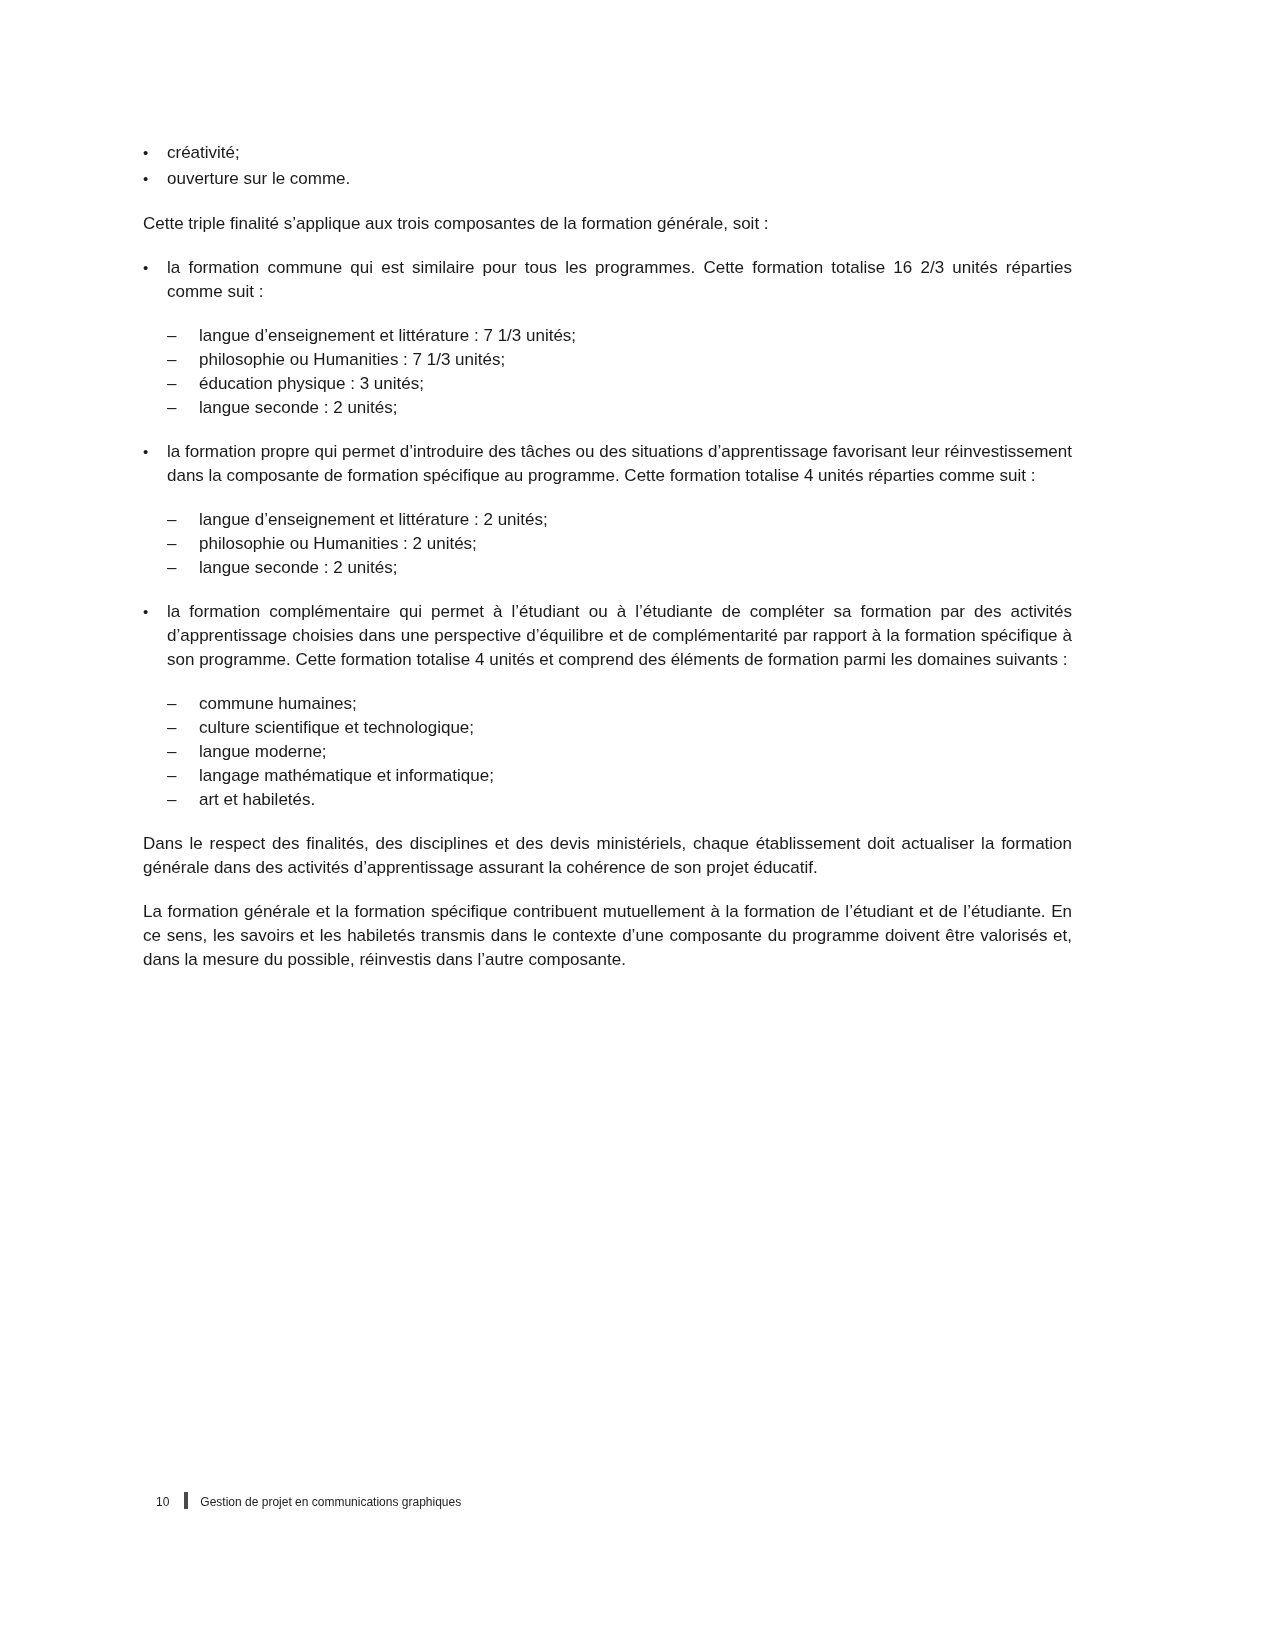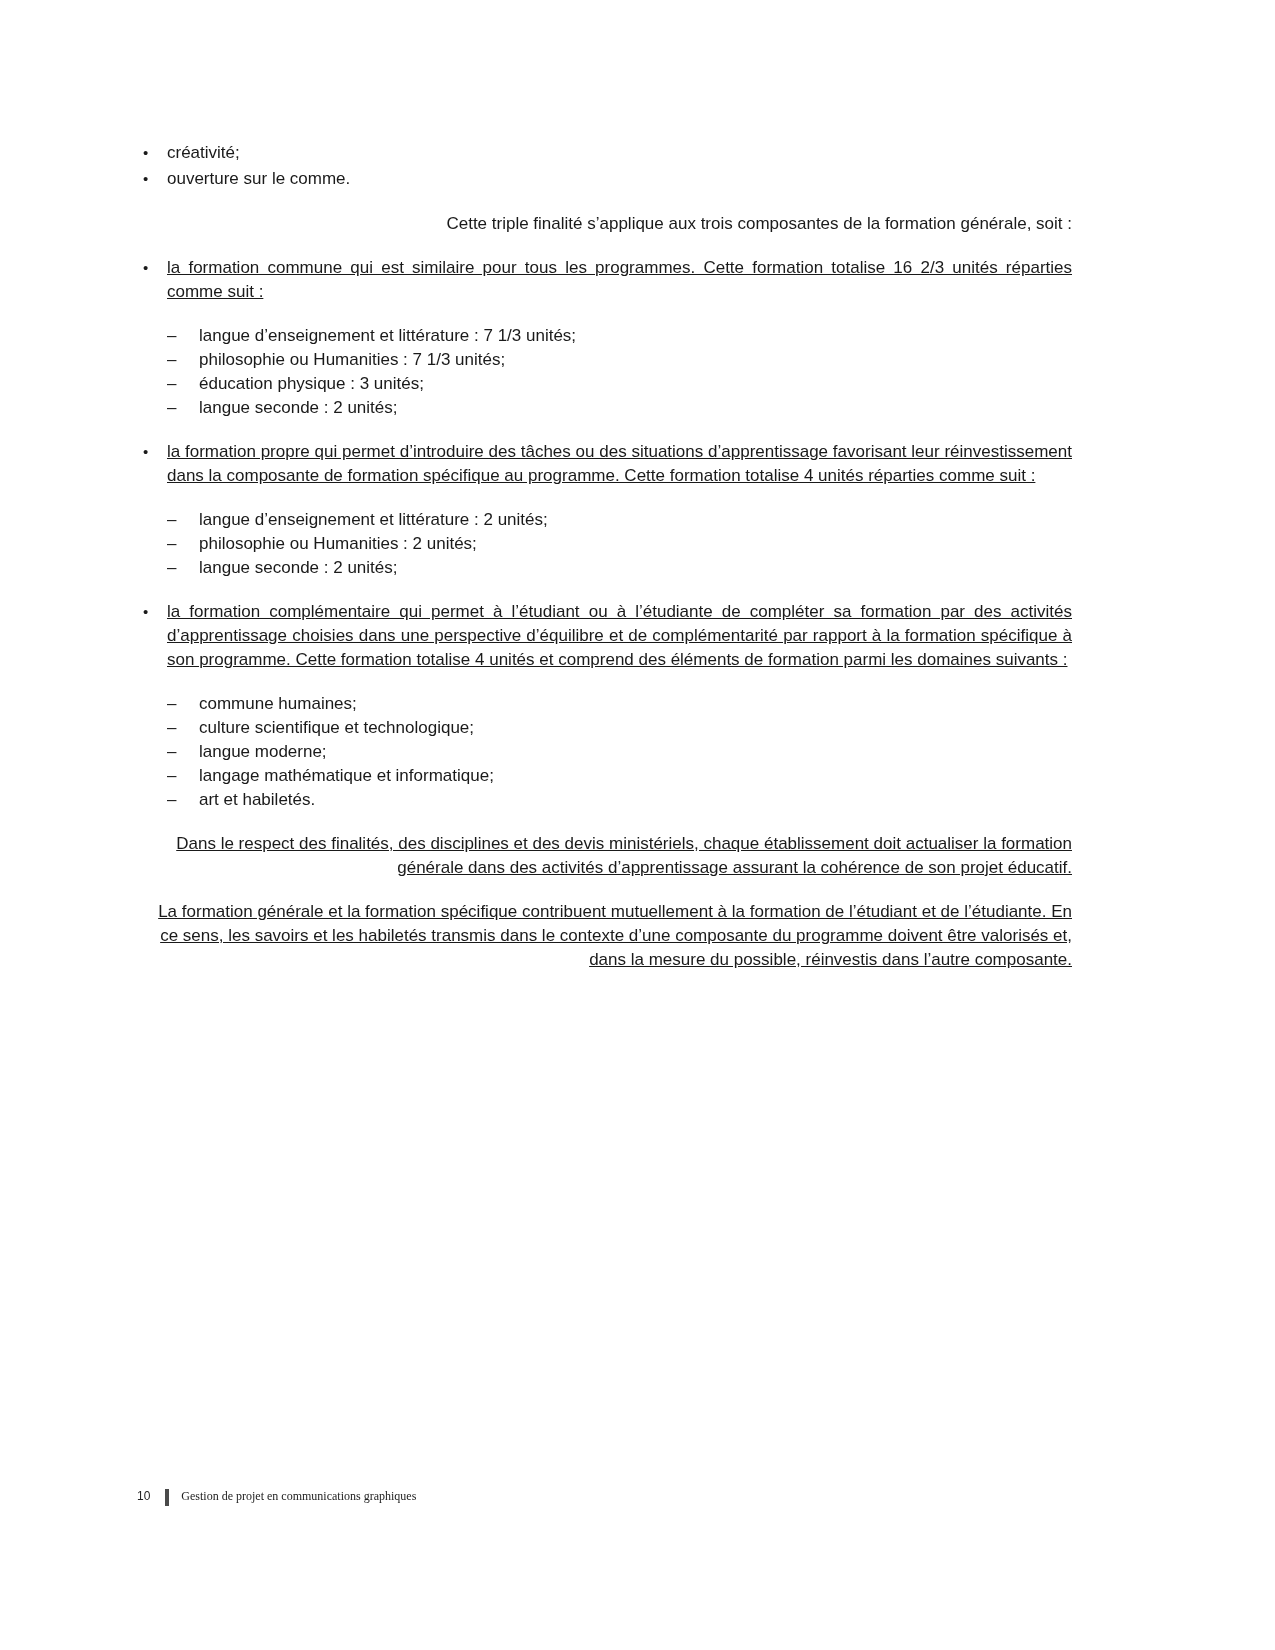--- a/index.html
+++ b/index.html
@@ -32,43 +32,43 @@
   }
   .li .marker.bullet { font-size: 15px; line-height: 24px; }
   .intro-list .li { line-height: 26px; }
   .intro-list .li .marker.bullet { line-height: 26px; }
   .sub-list { padding-left: 24px; }
   .sub-list .li .marker {
     flex: 0 0 32px;
     width: 32px;
   }
   .li-text { flex: 1 1 auto; }
-  .justify { text-align: justify; text-decoration: underline; }
-  .para { margin-bottom: 20px; text-align: right; }
+  .justify { text-align: justify; }
+  .para { margin-bottom: 20px; }
   .footer {
     position: absolute;
-    left: 137px;
+    left: 156px;
     top: 1489px;
     height: 20px;
     display: flex;
-    align-items: flex-start;
+    align-items: flex-end;
     font-size: 12px;
     color: #222222;
   }
   .footer .page-num { display: inline-block; }
   .footer .footer-bar {
     display: inline-block;
     width: 4px;
     height: 17px;
     border-left: 2px solid #4a4a4a;
     border-right: 2px solid #4a4a4a;
     margin-left: 15px;
     margin-right: 12px;
   }
-  .footer .footer-title { display: inline-block; font-family: Liberation Serif, serif; }
+  .footer .footer-title { display: inline-block; }
 </style>
 </head>
 <body>
 
 <div class="page">
   <div class="content">
 
     <div class="block intro-list">
       <div class="li">
         <span class="marker bullet">•</span>

